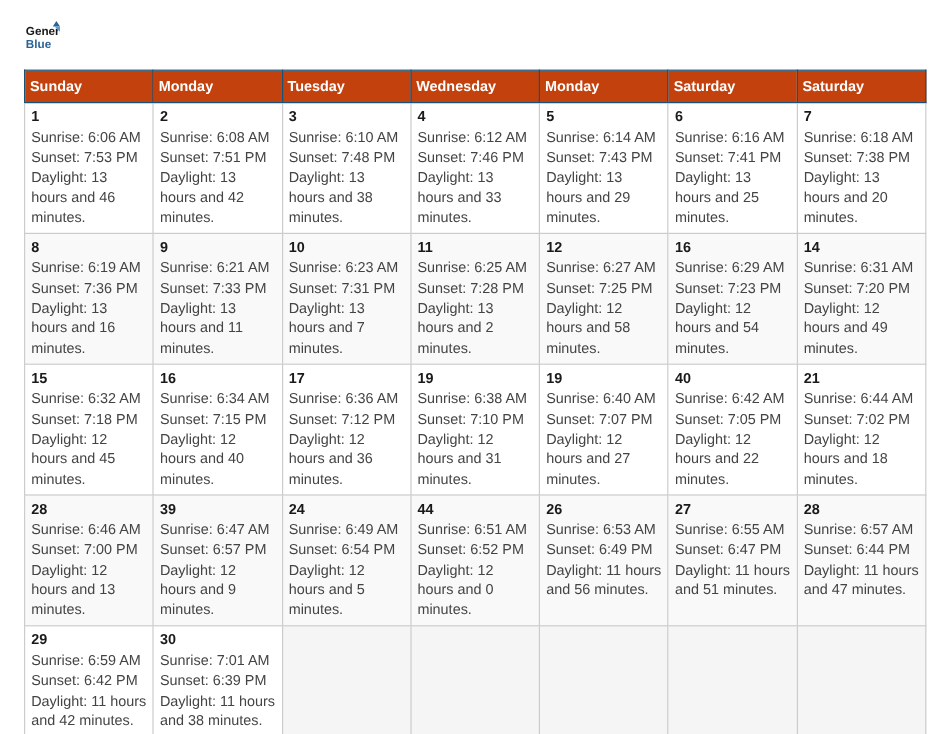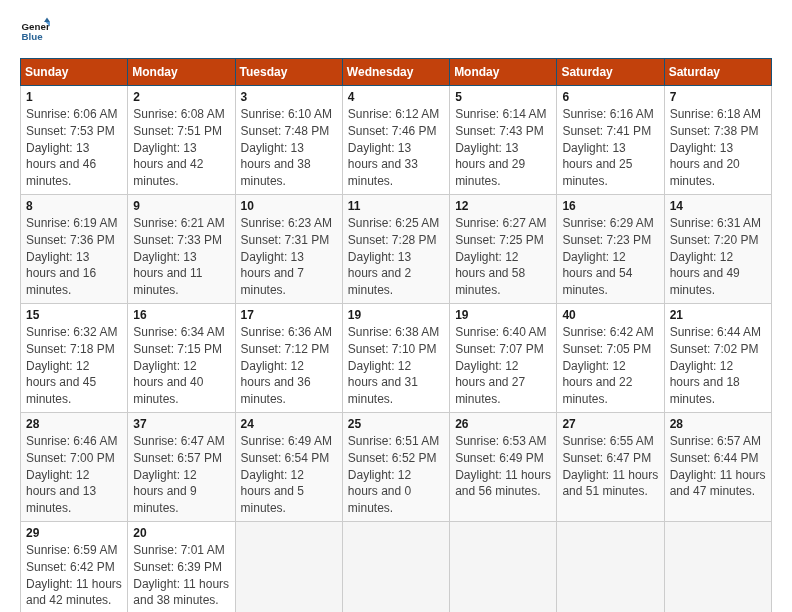--- a/index.html
+++ b/index.html
@@ -164,37 +164,37 @@
           <td><span class="day-number">19</span>
 <span class="day-info">Sunrise: 6:40 AM<br>Sunset: 7:07 PM<br>Daylight: 12 hours and 27 minutes.</span></td>
           <td><span class="day-number">40</span>
 <span class="day-info">Sunrise: 6:42 AM<br>Sunset: 7:05 PM<br>Daylight: 12 hours and 22 minutes.</span></td>
           <td><span class="day-number">21</span>
 <span class="day-info">Sunrise: 6:44 AM<br>Sunset: 7:02 PM<br>Daylight: 12 hours and 18 minutes.</span></td>
         </tr>
         <tr>
           <td><span class="day-number">28</span>
 <span class="day-info">Sunrise: 6:46 AM<br>Sunset: 7:00 PM<br>Daylight: 12 hours and 13 minutes.</span></td>
-          <td><span class="day-number">37</span>
+          <td><span class="day-number">39</span>
 <span class="day-info">Sunrise: 6:47 AM<br>Sunset: 6:57 PM<br>Daylight: 12 hours and 9 minutes.</span></td>
           <td><span class="day-number">24</span>
 <span class="day-info">Sunrise: 6:49 AM<br>Sunset: 6:54 PM<br>Daylight: 12 hours and 5 minutes.</span></td>
-          <td><span class="day-number">25</span>
+          <td><span class="day-number">44</span>
 <span class="day-info">Sunrise: 6:51 AM<br>Sunset: 6:52 PM<br>Daylight: 12 hours and 0 minutes.</span></td>
           <td><span class="day-number">26</span>
 <span class="day-info">Sunrise: 6:53 AM<br>Sunset: 6:49 PM<br>Daylight: 11 hours and 56 minutes.</span></td>
           <td><span class="day-number">27</span>
 <span class="day-info">Sunrise: 6:55 AM<br>Sunset: 6:47 PM<br>Daylight: 11 hours and 51 minutes.</span></td>
           <td><span class="day-number">28</span>
 <span class="day-info">Sunrise: 6:57 AM<br>Sunset: 6:44 PM<br>Daylight: 11 hours and 47 minutes.</span></td>
         </tr>
         <tr>
           <td><span class="day-number">29</span>
 <span class="day-info">Sunrise: 6:59 AM<br>Sunset: 6:42 PM<br>Daylight: 11 hours and 42 minutes.</span></td>
-          <td><span class="day-number">20</span>
+          <td><span class="day-number">30</span>
 <span class="day-info">Sunrise: 7:01 AM<br>Sunset: 6:39 PM<br>Daylight: 11 hours and 38 minutes.</span></td>
           <td class="empty"></td>
           <td class="empty"></td>
           <td class="empty"></td>
           <td class="empty"></td>
           <td class="empty"></td>
         </tr>
       </tbody>
   </table>
 </div>

